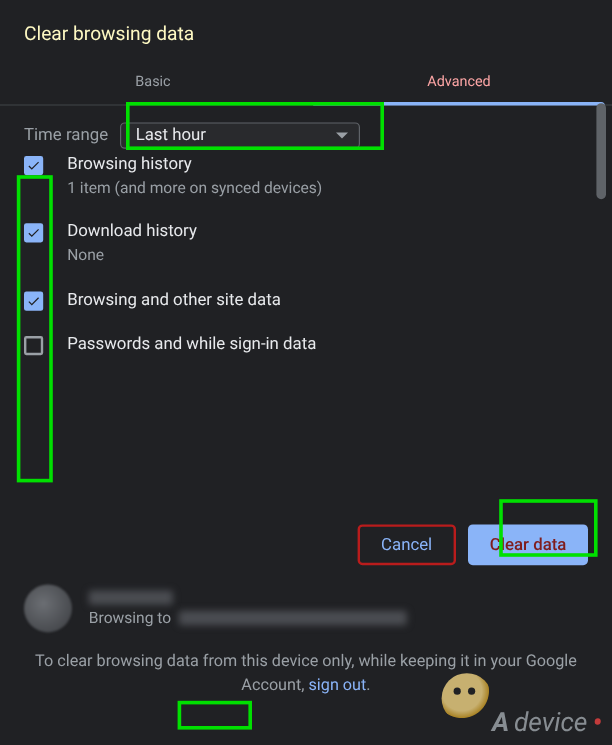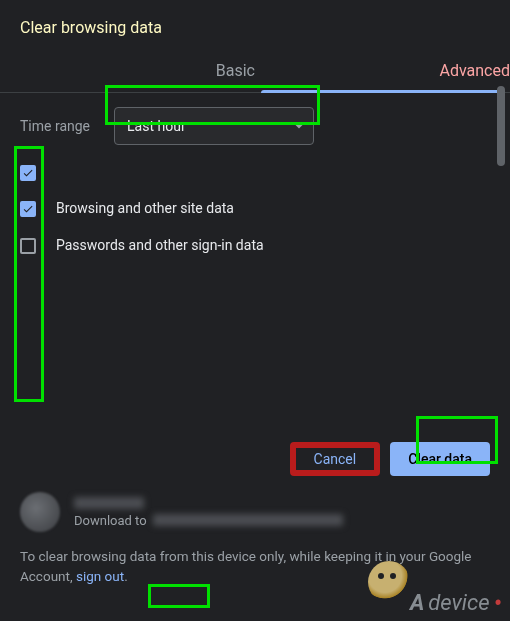--- a/index.html
+++ b/index.html
@@ -16,22 +16,22 @@
     font-size: 16px;
     color: #fef9c3;
     padding: 18px 20px 14px 20px;
   }
   .tabs {
     display: flex;
     border-bottom: 1px solid #3c4043;
   }
   .tab {
     flex: 1;
-    text-align: right;
-    font-size: 16px;
+    text-align: center;
+    font-size: 12px;
     padding: 10px 0 12px 0;
     color: #9aa0a6;
     cursor: pointer;
     position: relative;
   }
   .tab.active {
     color: #fca5a5;
   }
   .tab.active::after {
     content: "";
@@ -43,33 +43,33 @@
   }
   .content {
     position: relative;
     padding: 14px 20px 0 20px;
     height: 335px;
     overflow: hidden;
   }
   .row-range {
     display: flex;
     align-items: center;
-    gap: 24px;
-    margin-bottom: 18px;
+    gap: 10px;
+    margin-bottom: 4px;
   }
   .label-range {
     font-size: 14px;
     color: #9aa0a6;
   }
   .select-wrap {
     position: relative;
   }
   .select {
     width: 200px;
-    height: 38px;
+    height: 22px;
     background: #292a2d;
     border: 1px solid #5f6368;
     border-radius: 4px;
     color: #e8eaed;
     font-size: 14px;
     padding: 0 32px 0 12px;
     display: flex;
     align-items: center;
     cursor: pointer;
   }
@@ -107,47 +107,48 @@
   }
   .btn {
     height: 34px;
     border-radius: 4px;
     font-size: 14px;
     padding: 0 18px;
     display:flex; align-items:center; justify-content:center;
     cursor:pointer;
   }
   .btn-cancel {
-    border: 6px solid #b91c1c;
+    border: 2px solid #b91c1c;
     color: #8ab4f8;
     background: transparent;
   }
   .btn-primary {
     background: #8ab4f8;
-    color: #000000;
+    color: #7f1d1d;
     border: none;
     font-weight: 500;
   }
   .footer {
     padding: 6px 20px 0 20px;
   }
   .account-row { display:flex; gap:14px; align-items:center; margin-bottom:14px;}
   .avatar {
     width: 40px; height: 40px; border-radius: 50%;
     background: radial-gradient(circle at 40% 40%, #6b6e73, #3a3c40);
     filter: blur(1px);
   }
   .acc-lines { display:flex; flex-direction:column; gap:4px;}
   .redact1 { width: 70px; height:12px; background:#4b4d52; filter: blur(3px); border-radius:2px;}
   .sync-line { display:flex; align-items:center; gap:6px; font-size:13px; color:#9aa0a6;}
   .redact2 { width: 190px; height:12px; background:#4b4d52; filter: blur(3px); border-radius:2px;}
   .footer-text {
     font-size: 13.5px;
     color: #9aa0a6;
     line-height: 1.5;
+    text-align: center;
   }
   .link { color:#8ab4f8; cursor:pointer; }
   .scrollbar {
     position:absolute; right:2px; top:86px; bottom:160px; width:14px;
   }
   .scrollbar::before{
     content:""; position:absolute; left:3px; top:0; width:8px; height:80px;
     background:#5f6368; border-radius:4px;
   }
   .hl { position:absolute; border:3px solid #00e000; pointer-events:none; }
@@ -190,60 +191,75 @@
     </div>
   </div>
 
   <div class="items">
     <div class="item">
       <div class="cb checked">
         <svg viewBox="0 0 24 24">
             <path fill="#202124" d="M9 16.2 4.8 12l-1.4 1.4L9 19 21 7l-1.4-1.4z"></path>
           </svg>
       </div>
-    </div>
-
+      <div>
+        <div class="item-title">Browsing history</div>
+        <div class="item-sub">1 item (and more on synced devices)</div>
+      </div>
+    </div>
 
     <div class="item">
       <div class="cb checked">
         <svg viewBox="0 0 24 24">
             <path fill="#202124" d="M9 16.2 4.8 12l-1.4 1.4L9 19 21 7l-1.4-1.4z"></path>
           </svg>
       </div>
       <div>
+        <div class="item-title">Download history</div>
+        <div class="item-sub">None</div>
+      </div>
+    </div>
+
+    <div class="item">
+      <div class="cb checked">
+        <svg viewBox="0 0 24 24">
+            <path fill="#202124" d="M9 16.2 4.8 12l-1.4 1.4L9 19 21 7l-1.4-1.4z"></path>
+          </svg>
+      </div>
+      <div>
         <div class="item-title">Browsing and other site data</div>
       </div>
     </div>
 
 
     <div class="item">
       <div class="cb unchecked">
         
       </div>
       <div>
-        <div class="item-title">Passwords and other sign-in data</div>
+        <div class="item-title">Passwords and while sign-in data</div>
       </div>
     </div>
   </div>
 </div>
 
 <div class="scrollbar"></div>
 
 <div class="buttons">
   <div class="btn btn-cancel">Cancel</div>
   <div class="btn btn-primary">Clear data</div>
 </div>
 
 <div class="footer">
   <div class="account-row">
     <div class="avatar"></div>
     <div class="acc-lines">
       <div class="redact1"></div>
       <div class="sync-line">
-        <span>Download to</span>
+        <span>Browsing to</span>
         <span class="redact2"></span>
       </div>
     </div>
   </div>
   <div class="footer-text">
     <span>To clear browsing data from this device only, while keeping it in your Google Account, </span><span class="link">sign out</span><span>.</span>
   </div>
 </div>
 
 <div class="hl" style="left:105px; top:85px; width:215px; height:40px;"></div>

